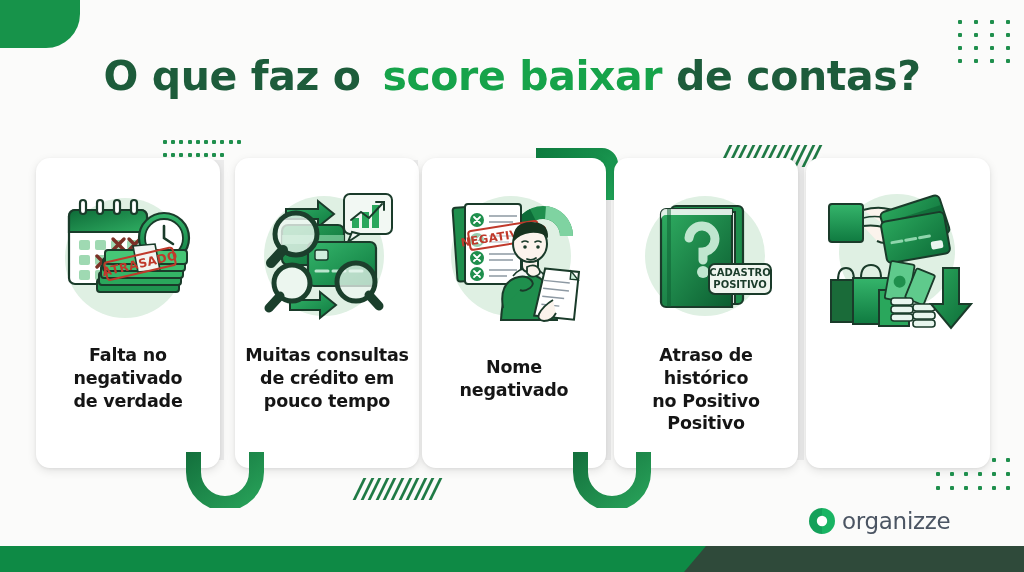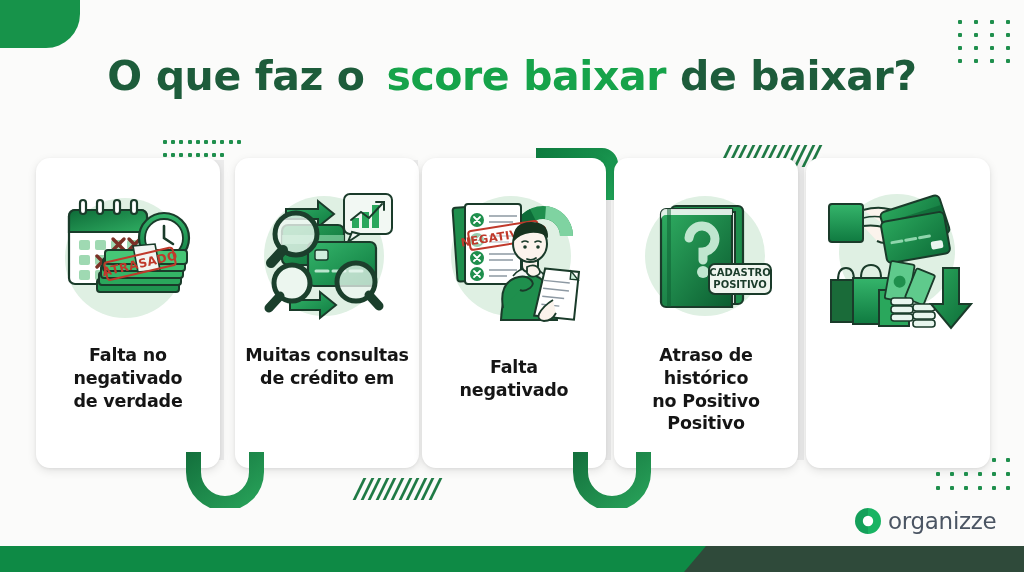--- a/index.html
+++ b/index.html
@@ -153,21 +153,21 @@
     top: 0;
     width: 3px;
     height: 22px;
     background: #1f7a45;
     transform: skewX(-26deg);
   }
 
   
   .logo {
     position: absolute;
-    left: 855px;
+    left: 809px;
     top: 508px;
     display: flex;
     align-items: center;
     gap: 7px;
   }
   .logo-text {
     font-size: 23px;
     color: #4b5563;
     letter-spacing: -0.3px;
     font-weight: 400;
@@ -193,21 +193,21 @@
       <span style="left: 16px; top: 26px;"></span>
       <span style="left: 32px; top: 26px;"></span>
       <span style="left: 48px; top: 26px;"></span>
       <span style="left: 0px; top: 39px;"></span>
       <span style="left: 16px; top: 39px;"></span>
       <span style="left: 32px; top: 39px;"></span>
       <span style="left: 48px; top: 39px;"></span>
     </div>
 
   <div class="title">
-    <span>O que faz o </span><span class="hl">score baixar</span><span> de baixar?</span>
+    <span>O que faz o </span><span class="hl">score baixar</span><span> de contas?</span>
   </div>
 
   <div class="stem s1"></div>
   <div class="stem s2"></div>
   <div class="stem s3"></div>
   <div class="stem s4"></div>
 
   <div class="dots" id="dots-c2" style="left:163px; top:140px; width:76px; height:56px;">
       <span style="left: 0px; top: 0px;"></span>
       <span style="left: 8.2px; top: 0px;"></span>
@@ -380,20 +380,21 @@
         </g>
         <g>
           <circle cx="104" cy="102" r="19" fill="#eef7f1" fill-opacity="0.75" stroke="#1b3f2c" stroke-width="5"></circle>
           <path d="M117 115 l10 11" stroke="#1b3f2c" stroke-width="9" stroke-linecap="round"></path>
         </g>
       </svg>
     </div>
     <div class="card-label">
       <span>Muitas consultas</span><br>
       <span>de crédito em</span><br>
+      <span>pouco tempo</span>
     </div>
   </div>
 
   <div class="card c3">
     <div class="icon-wrap">
       <svg width="150" height="150" viewBox="0 0 150 150">
         <defs>
           <linearGradient id="g3a" x1="0" y1="0" x2="1" y2="1">
             <stop offset="0" stop-color="#2aa75c"></stop>
               <stop offset="1" stop-color="#0d6c38"></stop>
@@ -449,21 +450,21 @@
           <path d="M104 90 h34 v48 h-40 z" fill="#fff" stroke="#1a3b2a" stroke-width="2"></path>
           <path d="M130 90 l8 8 h-8 z" fill="#cfeedd" stroke="#1a3b2a" stroke-width="1.4"></path>
           <g stroke="#8d99a3" stroke-width="1.5">
             <path d="M104 102 h26 M104 110 h26 M104 118 h22 M104 126 h18"></path>
           </g>
         </g>
         <path d="M114 120 q-10 6 -14 14 q-2 6 5 7 q8 0 12 -8" fill="#fbf3ec" stroke="#1a3b2a" stroke-width="1.8"></path>
       </svg>
     </div>
     <div class="card-label">
-      <span>Falta</span><br>
+      <span>Nome</span><br>
       <span>negativado</span>
     </div>
   </div>
 
   <div class="card c4">
     <div class="icon-wrap">
       <svg width="150" height="150" viewBox="0 0 150 150">
         <defs>
           <linearGradient id="g4a" x1="0" y1="0" x2="1" y2="1">
             <stop offset="0" stop-color="#2fae62"></stop>

